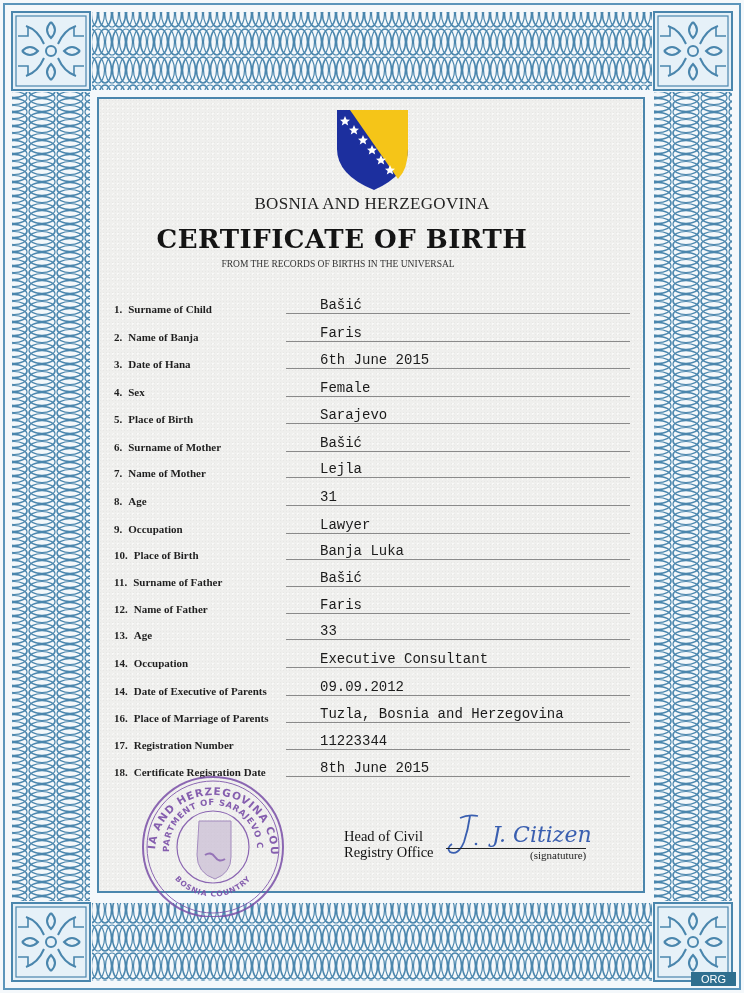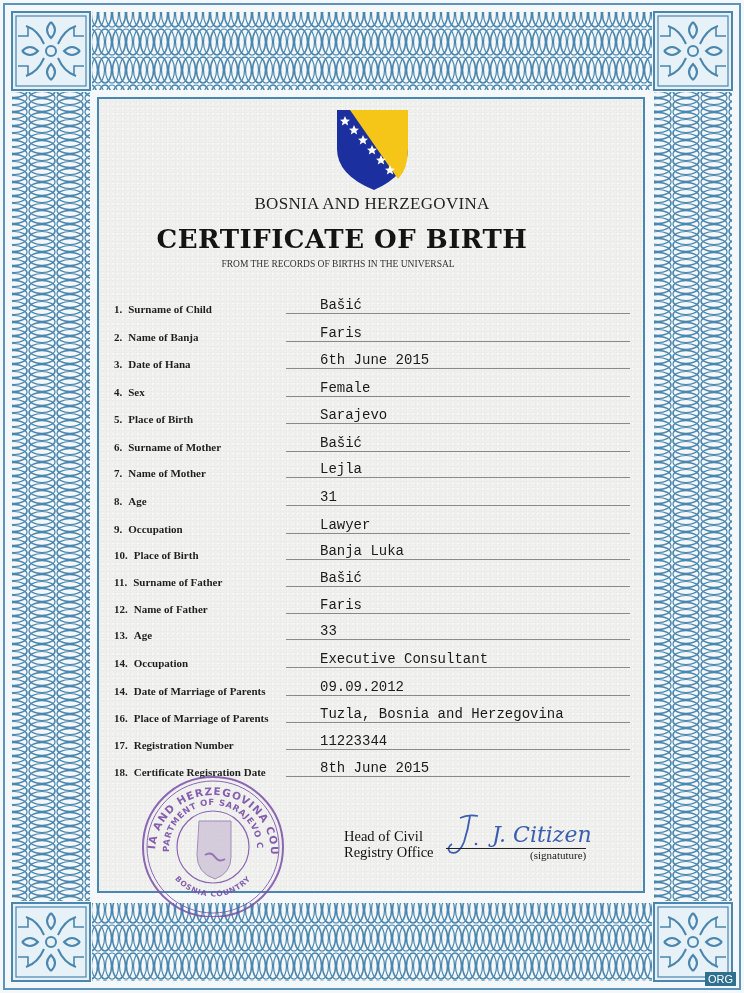--- a/index.html
+++ b/index.html
@@ -66,21 +66,21 @@
     position: absolute; left: 490px; top: 849px; font-size: 11px; color: #222; margin-left: 40px;
   }
   .sig-name {
     position: absolute; left: 446px; top: 812px; width: 150px; height: 52px;
   }
   .watermark {
     position: absolute; right: 8px; bottom: 8px;
     font-family: "Liberation Sans", sans-serif; font-size: 11px;
   }
   .watermark .wm-text { color: rgba(120,150,200,0.45); margin-right: 2px; }
-  .watermark .wm-org { background: #2f6f8f; color: #fff; padding: 1px 3px; }
+  .watermark .wm-org { background: #2f6f8f; color: #fff; padding: 1px 10px; }
 </style>
 </head>
 <body>
 
 <div class="frame">
   <svg width="744" height="993" viewBox="0 0 744 993">
     <defs>
       <pattern id="loopsH" width="14" height="56" patternUnits="userSpaceOnUse">
         <ellipse cx="7" cy="14" rx="6.5" ry="13" fill="none" stroke="#4a86ad" stroke-width="1.6"></ellipse>
         <ellipse cx="0" cy="14" rx="6.5" ry="13" fill="none" stroke="#4a86ad" stroke-width="1.2"></ellipse>
@@ -206,21 +206,21 @@
   <span class="lbl"><span class="num">13.</span><span>Age</span></span>
   <span class="line"></span>
   <span class="val">33</span>
 </div>
 <div class="row" style="top:642px">
   <span class="lbl"><span class="num">14.</span><span>Occupation</span></span>
   <span class="line"></span>
   <span class="val">Executive Consultant</span>
 </div>
 <div class="row" style="top:670px">
-  <span class="lbl"><span class="num">14.</span><span>Date of Marriage of Parents</span></span>
+  <span class="lbl"><span class="num">14.</span><span>Date of Executive of Parents</span></span>
   <span class="line"></span>
   <span class="val">09.09.2012</span>
 </div>
 <div class="row" style="top:697px">
   <span class="lbl"><span class="num">16.</span><span>Place of Marriage of Parents</span></span>
   <span class="line"></span>
   <span class="val">Tuzla, Bosnia and Herzegovina</span>
 </div>
 <div class="row" style="top:724px">
   <span class="lbl"><span class="num">17.</span><span>Registration Number</span></span>

